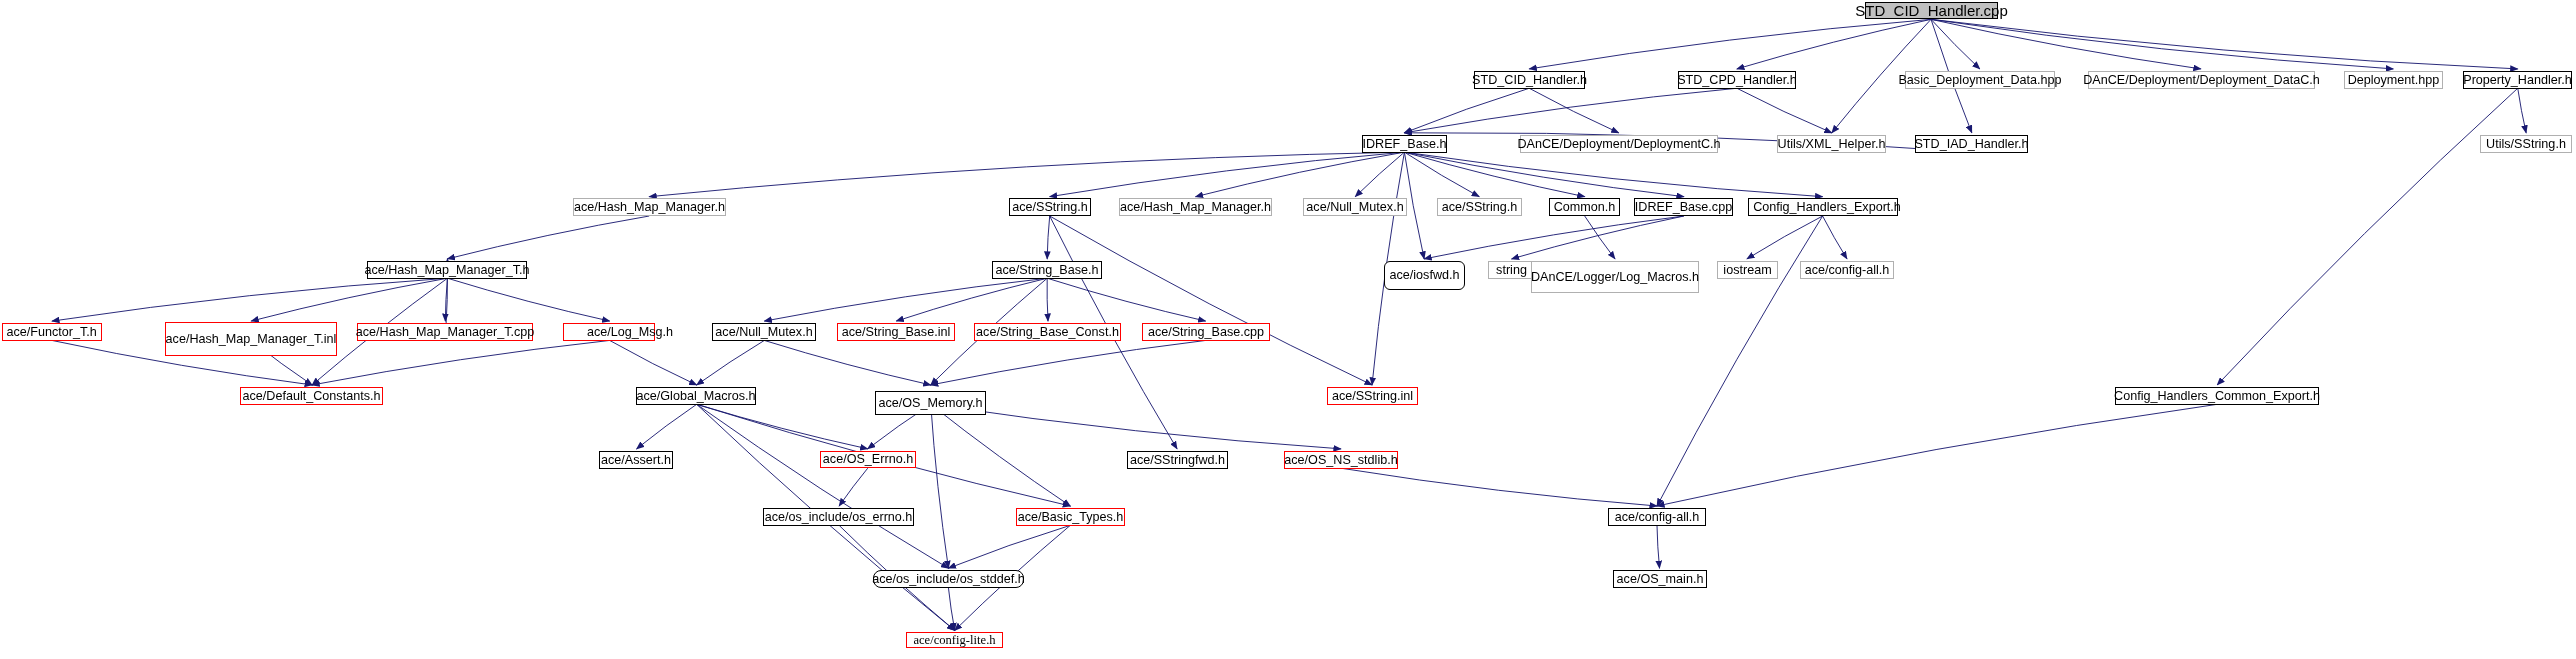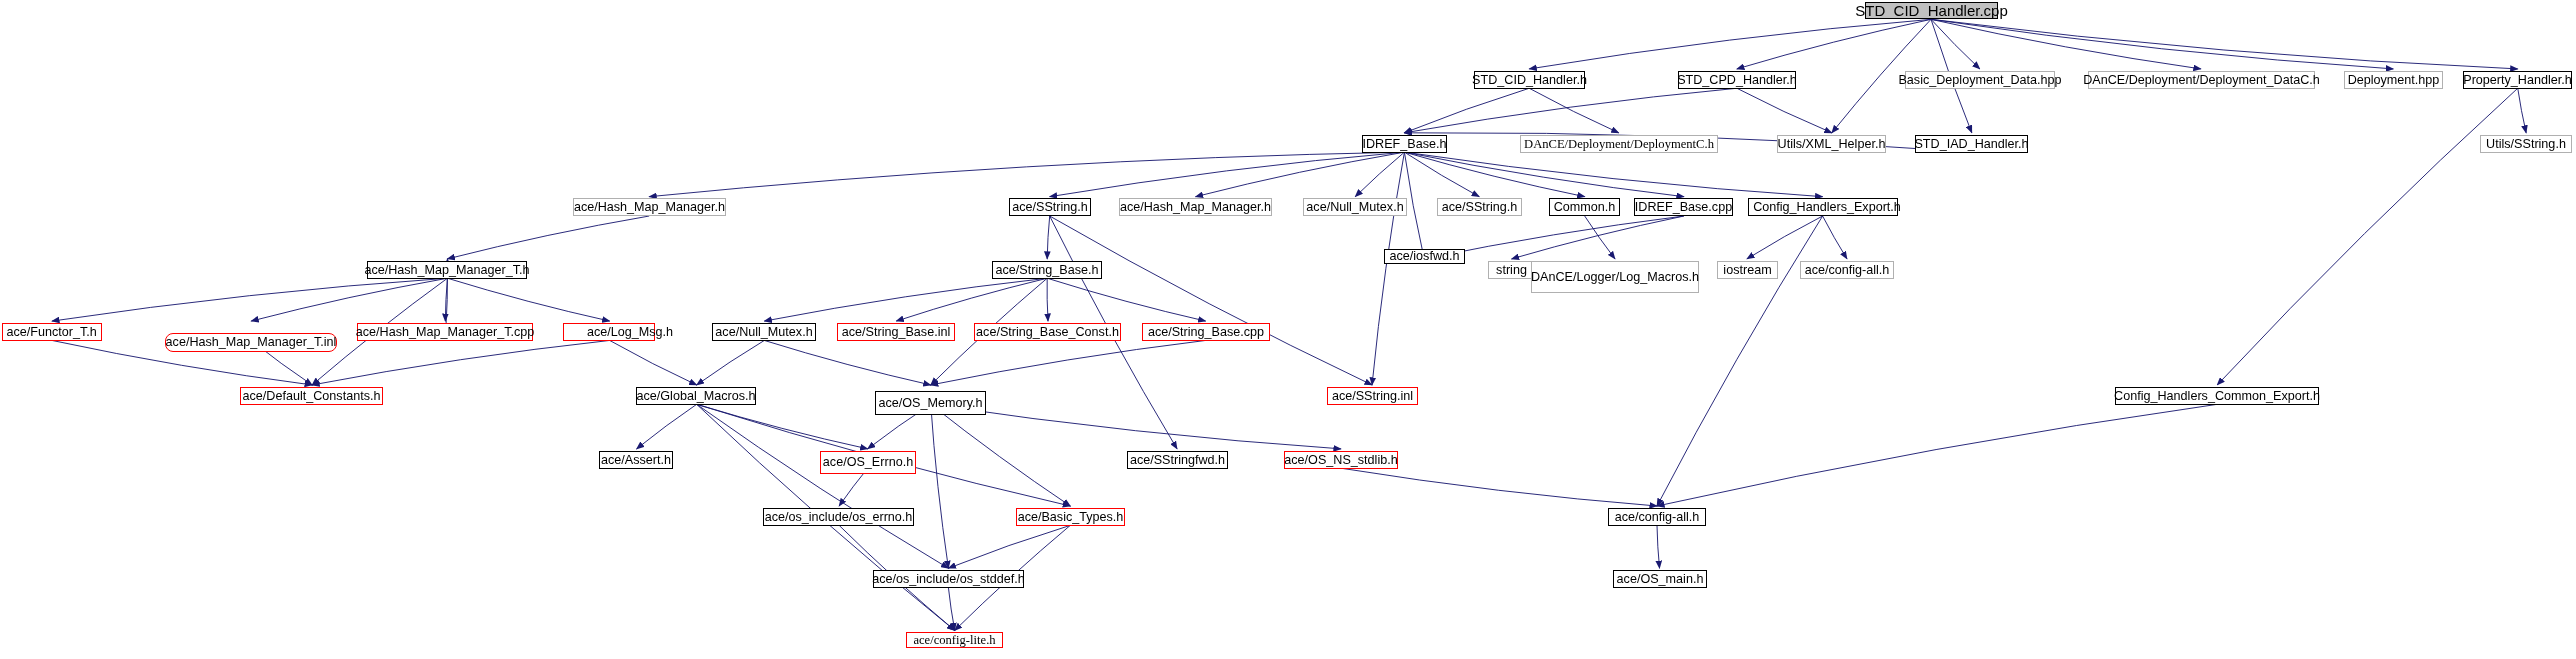--- a/index.html
+++ b/index.html
@@ -99,57 +99,57 @@
   </svg>
   <div id="nodes">
       <div class="node root" style="left: 1865px; top: 1.7px; width: 133px; height: 17.7px;">STD_CID_Handler.cpp</div>
       <div class="node black-border" style="left: 1474px; top: 71px; width: 111px; height: 17.7px;">STD_CID_Handler.h</div>
       <div class="node black-border" style="left: 1678px; top: 71px; width: 118px; height: 17.7px;">STD_CPD_Handler.h</div>
       <div class="node grey-border" style="left: 1905px; top: 71px; width: 150px; height: 17.7px;">Basic_Deployment_Data.hpp</div>
       <div class="node grey-border" style="left: 2088px; top: 71px; width: 227px; height: 17.7px;">DAnCE/Deployment/Deployment_DataC.h</div>
       <div class="node grey-border" style="left: 2344px; top: 71px; width: 99px; height: 17.7px;">Deployment.hpp</div>
       <div class="node black-border" style="left: 2463px; top: 71px; width: 109px; height: 17.7px;">Property_Handler.h</div>
       <div class="node black-border" style="left: 1362px; top: 135px; width: 85px; height: 17.7px;">IDREF_Base.h</div>
-      <div class="node grey-border" style="left: 1520px; top: 135px; width: 198px; height: 17.7px; font-family: Liberation Serif, serif;">DAnCE/Deployment/DeploymentC.h</div>
+      <div class="node grey-border" style="left: 1520px; top: 135px; width: 198px; height: 17.7px;">DAnCE/Deployment/DeploymentC.h</div>
       <div class="node grey-border" style="left: 1777px; top: 135px; width: 109px; height: 17.7px;">Utils/XML_Helper.h</div>
       <div class="node black-border" style="left: 1915px; top: 135px; width: 113px; height: 17.7px;">STD_IAD_Handler.h</div>
       <div class="node grey-border" style="left: 2480px; top: 135px; width: 92px; height: 17.7px;">Utils/SString.h</div>
       <div class="node grey-border" style="left: 573px; top: 198px; width: 153px; height: 17.7px;">ace/Hash_Map_Manager.h</div>
       <div class="node black-border" style="left: 1009px; top: 198px; width: 82px; height: 17.7px;">ace/SString.h</div>
       <div class="node grey-border" style="left: 1119px; top: 198px; width: 153px; height: 17.7px;">ace/Hash_Map_Manager.h</div>
       <div class="node grey-border" style="left: 1303px; top: 198px; width: 104px; height: 17.7px;">ace/Null_Mutex.h</div>
       <div class="node grey-border" style="left: 1437px; top: 198px; width: 85px; height: 17.7px;">ace/SString.h</div>
       <div class="node black-border" style="left: 1549px; top: 198px; width: 71px; height: 17.7px;">Common.h</div>
       <div class="node black-border" style="left: 1634px; top: 198px; width: 99px; height: 17.7px;">IDREF_Base.cpp</div>
       <div class="node black-border" style="left: 1748px; top: 198px; width: 150px; height: 17.7px; padding-left: 8px;">Config_Handlers_Export.h</div>
       <div class="node black-border" style="left: 367px; top: 261px; width: 160px; height: 17.7px;">ace/Hash_Map_Manager_T.h</div>
       <div class="node black-border" style="left: 992px; top: 261px; width: 110px; height: 17.7px;">ace/String_Base.h</div>
-      <div class="node black-border" style="left: 1384px; top: 249px; width: 81px; height: 15px;">ace/iosfwd.h</div>
+      <div class="node black-border" style="left: 1384px; top: 261px; width: 81px; height: 29px; border-radius: 6px;">ace/iosfwd.h</div>
       <div class="node grey-border" style="left: 1488px; top: 261px; width: 47px; height: 17.7px;">string</div>
       <div class="node grey-border" style="left: 1531px; top: 261px; width: 168px; height: 32px;">DAnCE/Logger/Log_Macros.h</div>
       <div class="node grey-border" style="left: 1717px; top: 261px; width: 61px; height: 17.7px;">iostream</div>
       <div class="node grey-border" style="left: 1800px; top: 261px; width: 94px; height: 17.7px;">ace/config-all.h</div>
       <div class="node red-border" style="left: 1.7px; top: 323px; width: 100px; height: 17.7px;">ace/Functor_T.h</div>
-      <div class="node red-border" style="left: 165px; top: 333px; width: 172px; height: 19px; border-radius: 8px;">ace/Hash_Map_Manager_T.inl</div>
+      <div class="node red-border" style="left: 165px; top: 322px; width: 172px; height: 34px;">ace/Hash_Map_Manager_T.inl</div>
       <div class="node red-border" style="left: 357px; top: 323px; width: 176px; height: 17.7px;">ace/Hash_Map_Manager_T.cpp</div>
       <div class="node red-border" style="left: 563px; top: 323px; width: 92px; height: 17.7px; padding-left: 42px;">ace/Log_Msg.h</div>
       <div class="node black-border" style="left: 712px; top: 323px; width: 104px; height: 17.7px;">ace/Null_Mutex.h</div>
       <div class="node red-border" style="left: 837px; top: 323px; width: 118px; height: 17.7px;">ace/String_Base.inl</div>
       <div class="node red-border" style="left: 974px; top: 323px; width: 147px; height: 17.7px;">ace/String_Base_Const.h</div>
       <div class="node red-border" style="left: 1142px; top: 323px; width: 128px; height: 17.7px;">ace/String_Base.cpp</div>
       <div class="node red-border" style="left: 1327px; top: 387px; width: 91px; height: 17.7px;">ace/SString.inl</div>
       <div class="node red-border" style="left: 240px; top: 387px; width: 143px; height: 17.7px;">ace/Default_Constants.h</div>
       <div class="node black-border" style="left: 636px; top: 387px; width: 120px; height: 17.7px;">ace/Global_Macros.h</div>
       <div class="node black-border" style="left: 875px; top: 391px; width: 111px; height: 24px;">ace/OS_Memory.h</div>
       <div class="node black-border" style="left: 599px; top: 451px; width: 74px; height: 17.7px;">ace/Assert.h</div>
-      <div class="node red-border" style="left: 820px; top: 451px; width: 96px; height: 23px;">ace/OS_Errno.h</div>
+      <div class="node red-border" style="left: 820px; top: 451px; width: 96px; height: 17px;">ace/OS_Errno.h</div>
       <div class="node black-border" style="left: 1127px; top: 451px; width: 101px; height: 17.7px;">ace/SStringfwd.h</div>
       <div class="node red-border" style="left: 1284px; top: 451px; width: 114px; height: 17.7px;">ace/OS_NS_stdlib.h</div>
       <div class="node black-border" style="left: 763px; top: 508px; width: 151px; height: 17.7px;">ace/os_include/os_errno.h</div>
       <div class="node red-border" style="left: 1016px; top: 508px; width: 109px; height: 17.7px;">ace/Basic_Types.h</div>
       <div class="node black-border" style="left: 1608px; top: 508px; width: 98px; height: 17.7px;">ace/config-all.h</div>
       <div class="node black-border" style="left: 2115px; top: 387px; width: 204px; height: 17.7px;">Config_Handlers_Common_Export.h</div>
-      <div class="node black-border" style="left: 873px; top: 570px; width: 151px; height: 17.7px;">ace/os_include/os_stddef.h</div>
+      <div class="node black-border" style="left: 873px; top: 570px; width: 151px; height: 17.7px; border-radius: 8px;">ace/os_include/os_stddef.h</div>
       <div class="node black-border" style="left: 1613px; top: 570px; width: 94px; height: 17.7px;">ace/OS_main.h</div>
       <div class="node red-border" style="left: 906px; top: 632px; width: 97px; height: 16px; font-family: Liberation Serif, serif;">ace/config-lite.h</div>
     </div>
 </div>
 
 
 </body></html>

